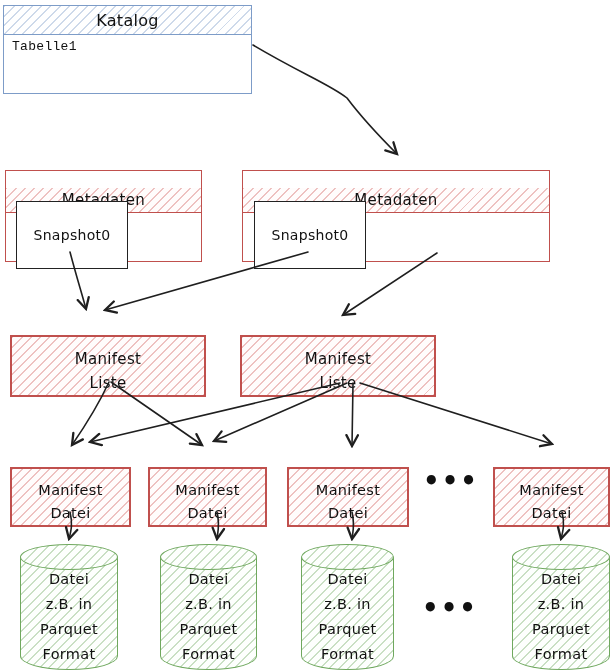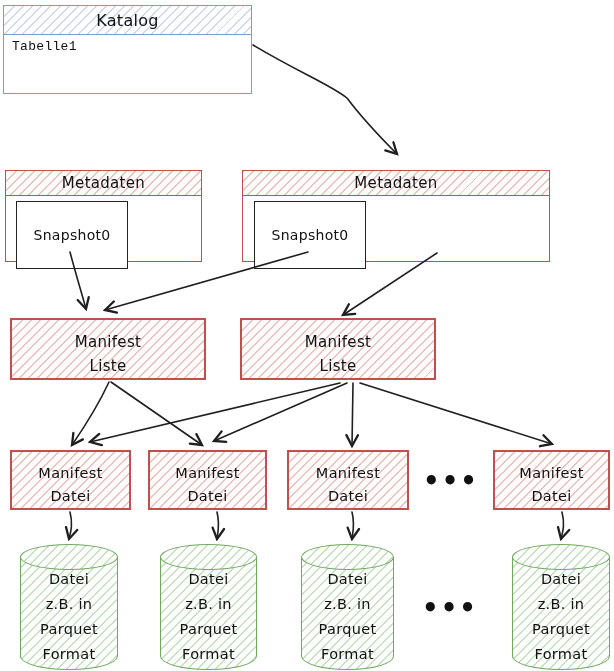--- a/index.html
+++ b/index.html
@@ -14,21 +14,21 @@
     position:relative;width:614px;height:671px;background:#fff;overflow:hidden;
     font-family:"DejaVu Sans",sans-serif;color:#111;
   }
   .box{position:absolute;box-sizing:border-box;}
   .multiline{white-space:pre-line;}
 
   
   .hatch-blue{background-color:#fff;background-image:repeating-linear-gradient(135deg,
       rgba(125,156,200,.38) 0,rgba(125,156,200,.38) 1.4px,transparent 1.4px,transparent 6.5px);}
   .hatch-red{background-color:#fffcfc;background-image:repeating-linear-gradient(135deg,
-      rgba(214,112,110,.42) 0,rgba(214,112,110,.42) 1.4px,transparent 1.4px,transparent 6.5px);}
+      rgba(214,112,110,.42) 0,rgba(214,112,110,.42) 1.4px,transparent 1.4px,transparent 6.5px);margin-top:17px;}
   .hatch-green{background-color:#fdfffd;background-image:repeating-linear-gradient(135deg,
       rgba(124,176,110,.40) 0,rgba(124,176,110,.40) 1.4px,transparent 1.4px,transparent 6.5px);}
 
   
   .catalog{left:3px;top:5px;width:249px;height:89px;border:1.6px solid var(--catalog-border);background:#fff;}
   .catalog-header{height:28px;border-bottom:1.6px solid var(--catalog-border);
       display:flex;align-items:center;justify-content:center;font-size:16px;letter-spacing:.3px;}
   .catalog-body{padding:4px 8px;font-size:13px;letter-spacing:.3px;font-family:Liberation Mono, monospace;}
 
   

